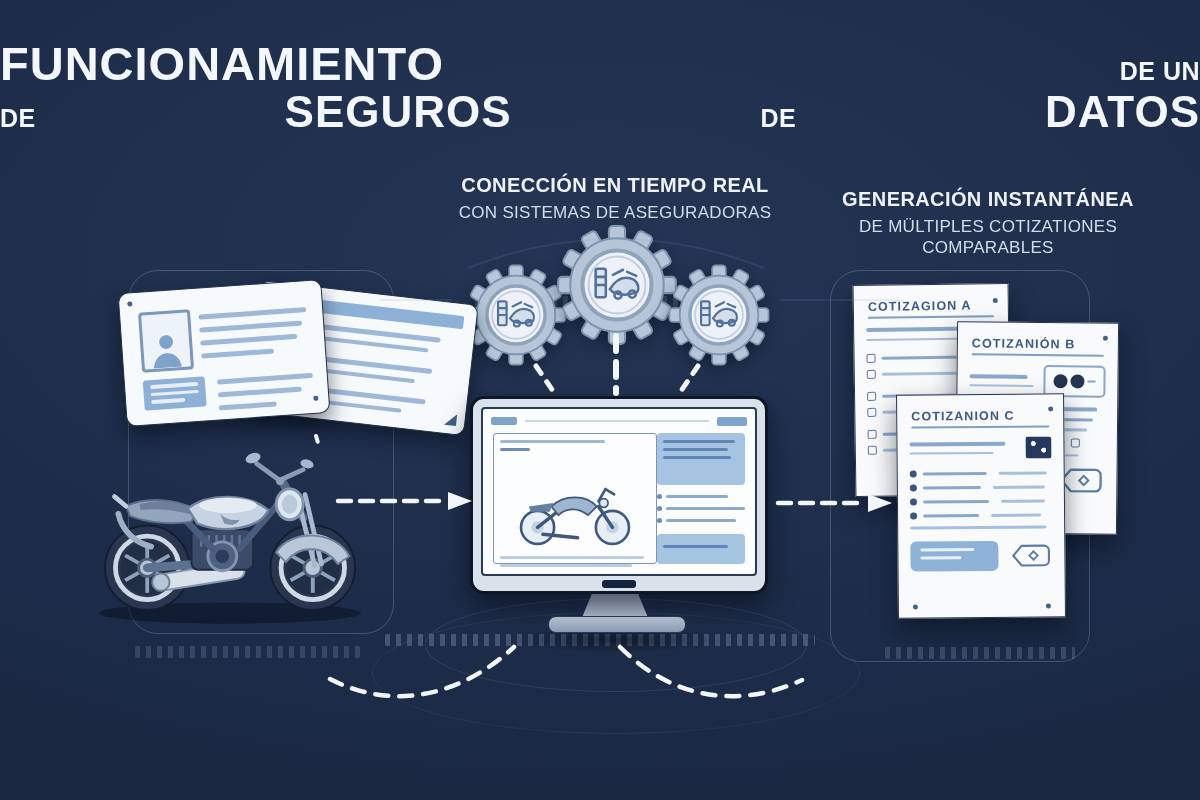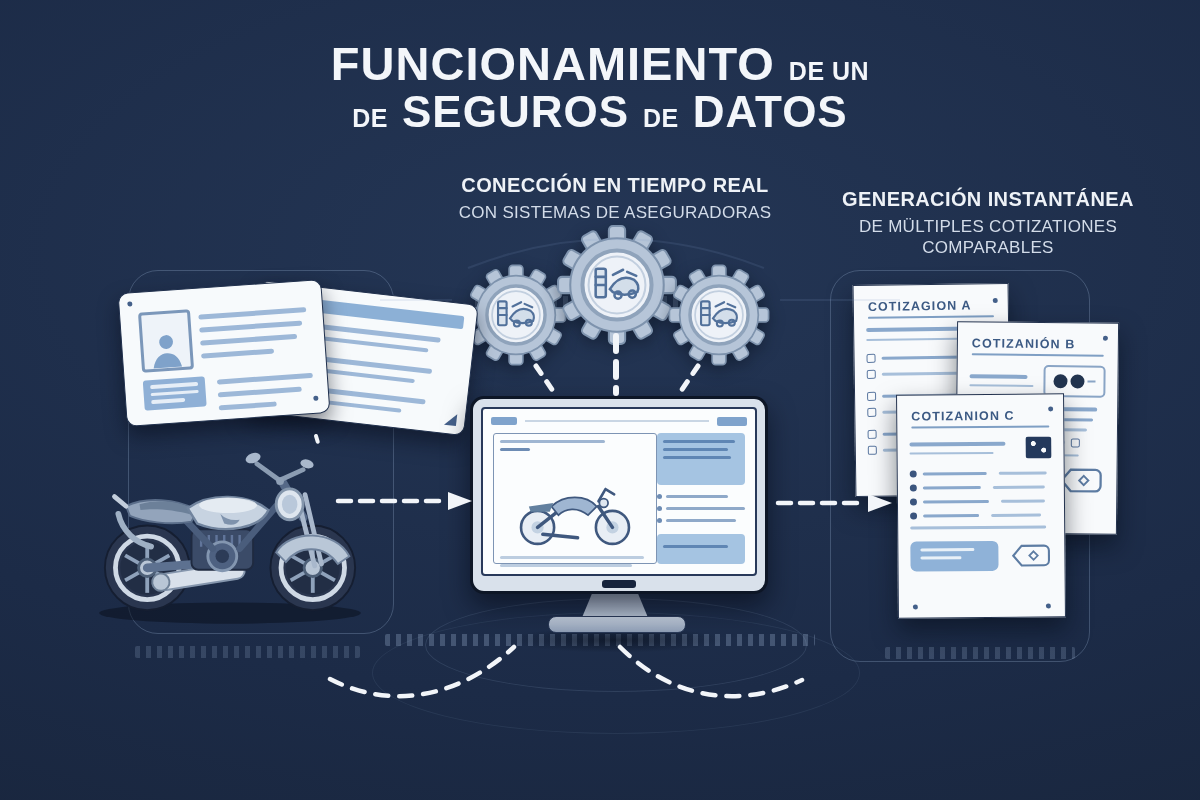--- a/index.html
+++ b/index.html
@@ -3,21 +3,21 @@
 <meta charset="utf-8">
 <style>
   html,body{margin:0;padding:0;background:#101a2c;}
   .canvas{
     position:relative;width:1200px;height:800px;overflow:hidden;
     background:radial-gradient(130% 100% at 50% 32%, #243655 0%, #1c2b47 55%, #172338 100%);
     font-family:"Liberation Sans", sans-serif;
   }
   
   .title{position:absolute;top:40px;left:0;width:100%;text-align:center;color:#f3f6fa;}
-  .t-line{display:flex;justify-content:center;align-items:baseline;gap:14px;line-height:1.04;}
+  .t-line{display:flex;justify-content:space-between;align-items:baseline;gap:14px;line-height:1.04;}
   .t-xl{font-size:47px;font-weight:bold;letter-spacing:1px;}
   .t-lg{font-size:44px;font-weight:bold;letter-spacing:1px;}
   .t-md{font-size:33px;font-weight:bold;letter-spacing:.5px;}
   .t-sm{font-size:25px;font-weight:bold;letter-spacing:.5px;}
   
   .step-head{position:absolute;text-align:center;color:#eef2f7;}
   .heading{font-size:20px;font-weight:bold;letter-spacing:.4px;}
   .subheading{font-size:17px;font-weight:normal;color:#d3dce9;margin-top:5px;letter-spacing:.3px;line-height:1.25;}
   #step1{left:95px;top:197px;width:330px;}
   #step2{left:445px;top:174px;width:340px;}

